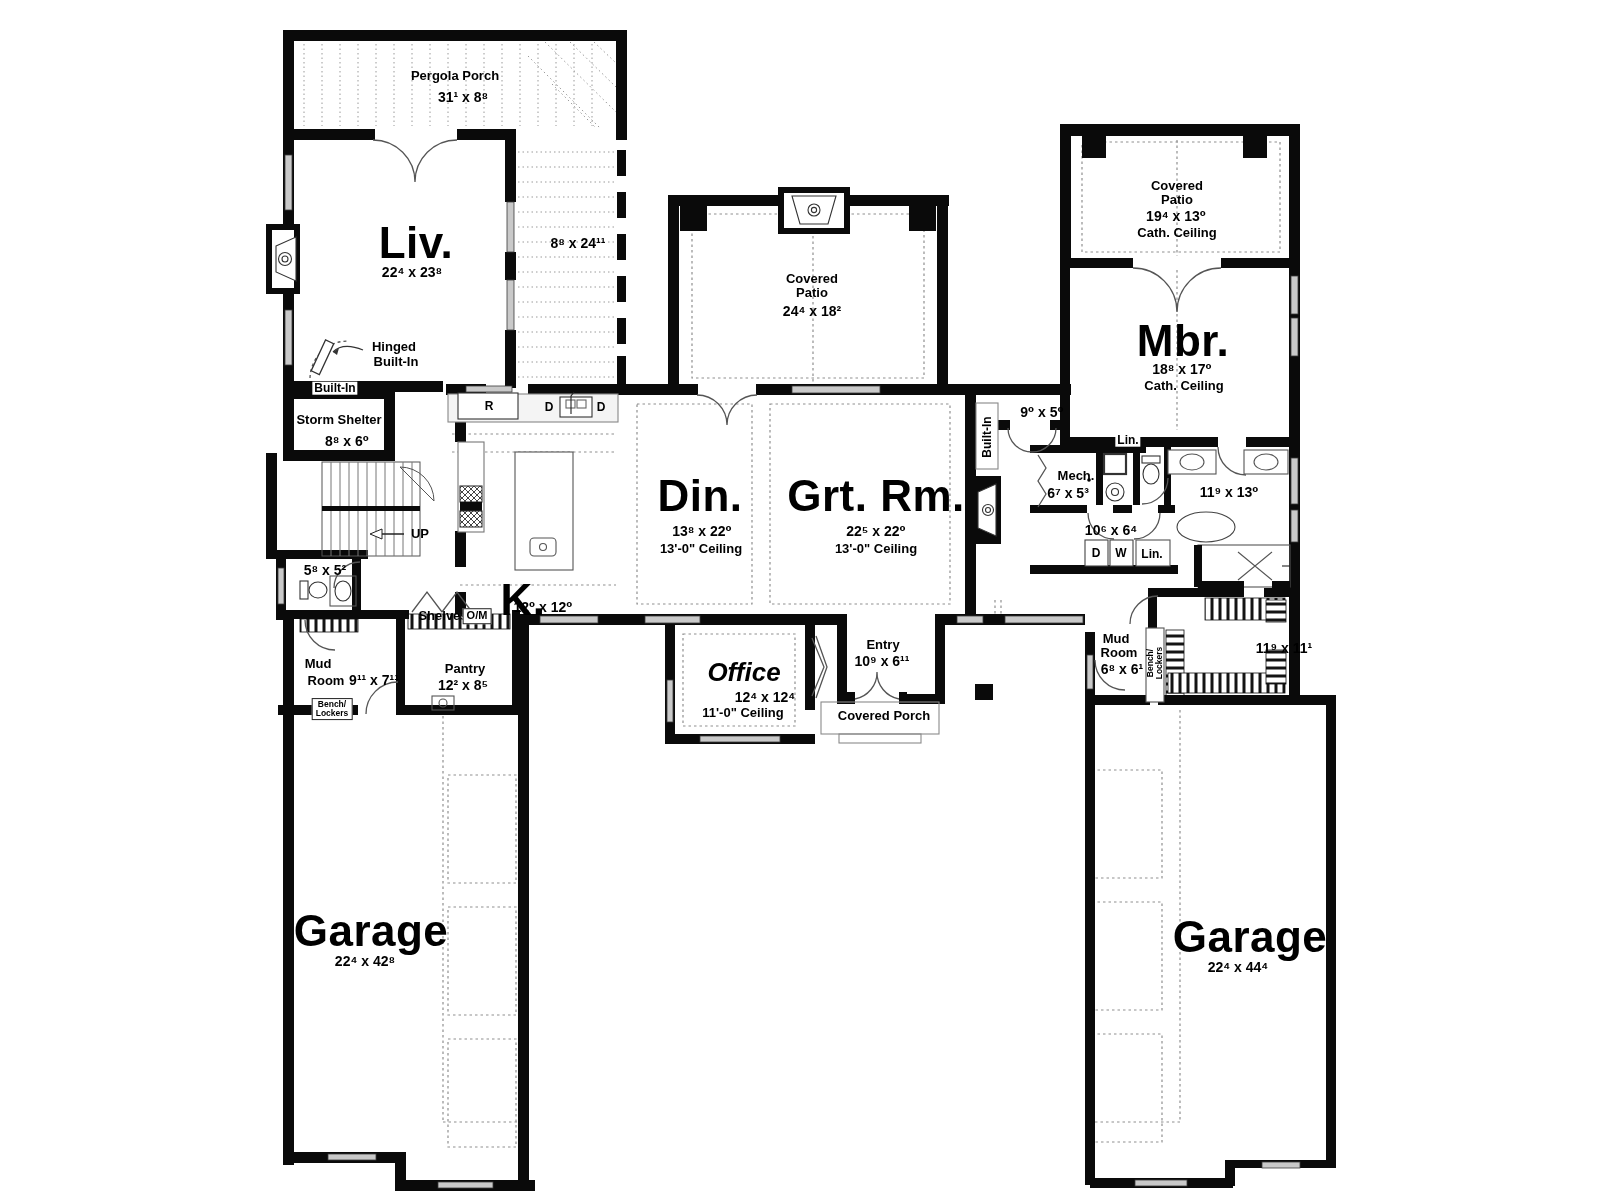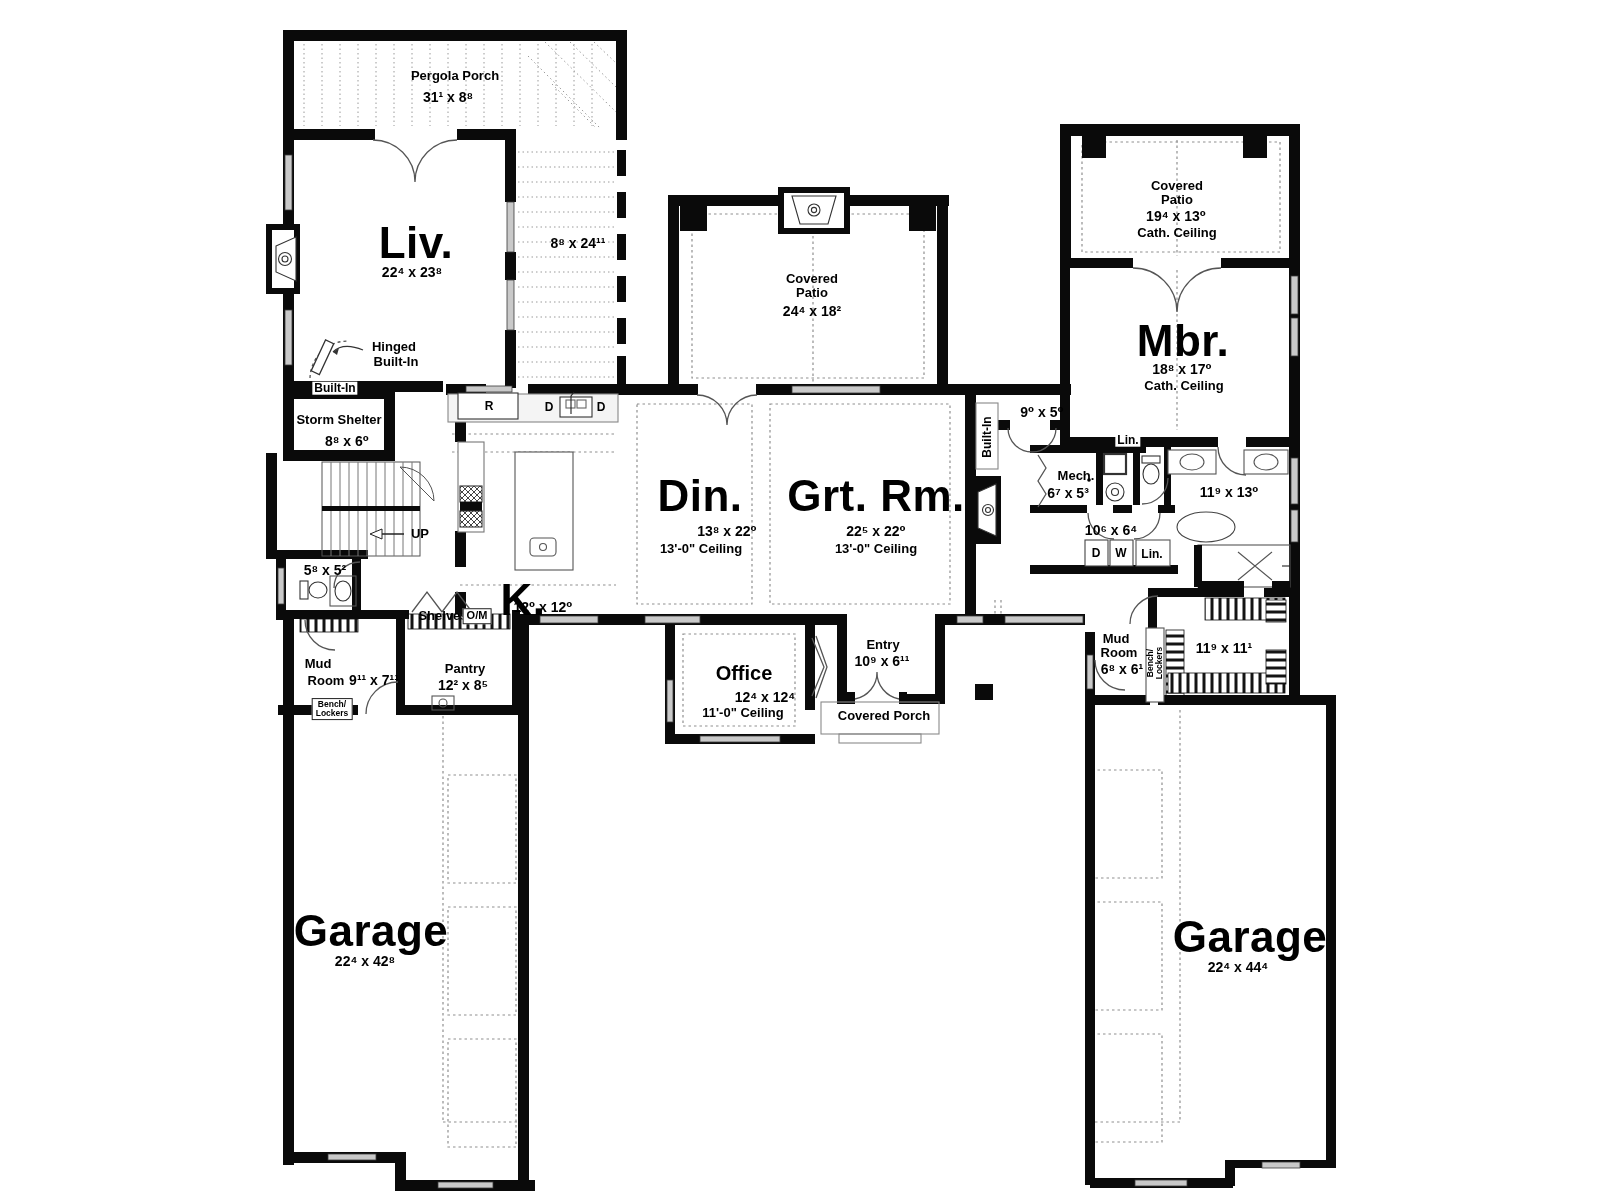--- a/index.html
+++ b/index.html
@@ -6,21 +6,21 @@
   :root{
     --wall:#0a0a0a; --win:#c9c9c9; --dash:#8f8f8f; --ink:#000; --bg:#fff;
   }
   html,body{margin:0;padding:0;background:var(--bg);}
   #stage{position:relative;width:1600px;height:1200px;background:var(--bg);
          font-family:"Liberation Sans","DejaVu Sans",sans-serif;overflow:hidden;}
   #plan-svg{position:absolute;left:0;top:0;}
   .lbl{position:absolute;transform:translate(-50%,-50%);white-space:nowrap;
        color:var(--ink);font-weight:bold;text-align:center;line-height:1.05;}
   .big{font-size:44px;letter-spacing:0.5px;}
-  .big2{font-size:20px;}
+  .big2{font-size:26px;font-style:italic;}
   .dim{font-size:14px;}
   .md{font-size:13px;text-align:center;}
   .sm{font-size:12px;}
   .xs{font-size:11px;}
   .tiny{font-size:8.5px;}
   .vert{transform:translate(-50%,-50%) rotate(-90deg);}
   .chip{background:#fff;border:1px solid #222;padding:1px 3px;}
   .chip-plain{background:#fff;padding:0 2px;}
 </style>
 </head>
@@ -331,21 +331,21 @@
 
     <rect x="821" y="702" width="118" height="32" fill="none" stroke="#8a8a8a"></rect>
     <rect x="839" y="734" width="82" height="9" fill="none" stroke="#8a8a8a"></rect>
     <rect x="975" y="684" width="18" height="16" fill="#0a0a0a" stroke="none"></rect>
 
     <rect x="1146" y="628" width="18" height="74" fill="#fff" stroke="#555"></rect>
   </g>
 </svg>
 
 <div class="lbl md" style="left:455px;top:76px">Pergola Porch</div>
-<div class="lbl dim" style="left:448px;top:97px">31¹ x 8⁸</div>
+<div class="lbl dim" style="left:463px;top:97px">31¹ x 8⁸</div>
 <div class="lbl big" style="left:416px;top:243px">Liv.</div>
 <div class="lbl dim" style="left:412px;top:272px">22⁴ x 23⁸</div>
 <div class="lbl dim" style="left:578px;top:243px">8⁸ x 24¹¹</div>
 <div class="lbl md" style="left:394px;top:347px">Hinged</div>
 <div class="lbl md" style="left:396px;top:362px">Built-In</div>
 <div class="lbl sm chip-plain" style="left:335px;top:388px">Built-In</div>
 <div class="lbl md" style="left:339px;top:420px">Storm Shelter</div>
 <div class="lbl dim" style="left:347px;top:441px">8⁸ x 6⁰</div>
 <div class="lbl md" style="left:420px;top:534px">UP</div>
 <div class="lbl dim" style="left:325px;top:570px">5⁸ x 5²</div>
@@ -359,21 +359,21 @@
 <div class="lbl md" style="left:443px;top:616px">Shelves</div>
 <div class="lbl xs chip" style="left:477px;top:616px">O/M</div>
 <div class="lbl md" style="left:465px;top:669px">Pantry</div>
 <div class="lbl dim" style="left:463px;top:685px">12² x 8⁵</div>
 <div class="lbl big" style="left:523px;top:600px">K.</div>
 <div class="lbl dim" style="left:543px;top:607px">12⁰ x 12⁰</div>
 <div class="lbl sm" style="left:489px;top:406px">R</div>
 <div class="lbl sm" style="left:549px;top:407px">D</div>
 <div class="lbl sm" style="left:601px;top:407px">D</div>
 <div class="lbl big" style="left:700px;top:496px">Din.</div>
-<div class="lbl dim" style="left:727px;top:531px">13⁸ x 22⁰</div>
+<div class="lbl dim" style="left:702px;top:531px">13⁸ x 22⁰</div>
 <div class="lbl md" style="left:701px;top:549px">13'-0" Ceiling</div>
 <div class="lbl big" style="left:876px;top:496px">Grt. Rm.</div>
 <div class="lbl dim" style="left:876px;top:531px">22⁵ x 22⁰</div>
 <div class="lbl md" style="left:876px;top:549px">13'-0" Ceiling</div>
 <div class="lbl md" style="left:812px;top:279px">Covered</div>
 <div class="lbl md" style="left:812px;top:293px">Patio</div>
 <div class="lbl dim" style="left:812px;top:311px">24⁴ x 18²</div>
 <div class="lbl md" style="left:1177px;top:186px">Covered</div>
 <div class="lbl md" style="left:1177px;top:200px">Patio</div>
 <div class="lbl dim" style="left:1176px;top:216px">19⁴ x 13⁰</div>
@@ -384,21 +384,21 @@
 <div class="lbl sm vert" style="left:987px;top:437px">Built-In</div>
 <div class="lbl dim" style="left:1042px;top:412px">9⁰ x 5⁰</div>
 <div class="lbl md" style="left:1076px;top:476px">Mech.</div>
 <div class="lbl dim" style="left:1068px;top:493px">6⁷ x 5³</div>
 <div class="lbl sm chip-plain" style="left:1128px;top:440px">Lin.</div>
 <div class="lbl dim" style="left:1229px;top:492px">11⁹ x 13⁰</div>
 <div class="lbl dim" style="left:1111px;top:530px">10⁶ x 6⁴</div>
 <div class="lbl sm" style="left:1096px;top:553px">D</div>
 <div class="lbl sm" style="left:1121px;top:553px">W</div>
 <div class="lbl sm" style="left:1152px;top:554px">Lin.</div>
-<div class="lbl dim" style="left:1224px;top:648px">11⁹ x 11¹</div>
+<div class="lbl dim" style="left:1284px;top:648px">11⁹ x 11¹</div>
 <div class="lbl md" style="left:1116px;top:639px">Mud</div>
 <div class="lbl md" style="left:1119px;top:653px">Room</div>
 <div class="lbl dim" style="left:1122px;top:669px">6⁸ x 6¹</div>
 <div class="lbl tiny vert" style="left:1155px;top:663px">
   <div>Bench/</div>
   <div>Lockers</div>
 </div>
 <div class="lbl big2" style="left:744px;top:673px">Office</div>
 <div class="lbl dim" style="left:765px;top:697px">12⁴ x 12⁴</div>
 <div class="lbl md" style="left:743px;top:713px">11'-0" Ceiling</div>

